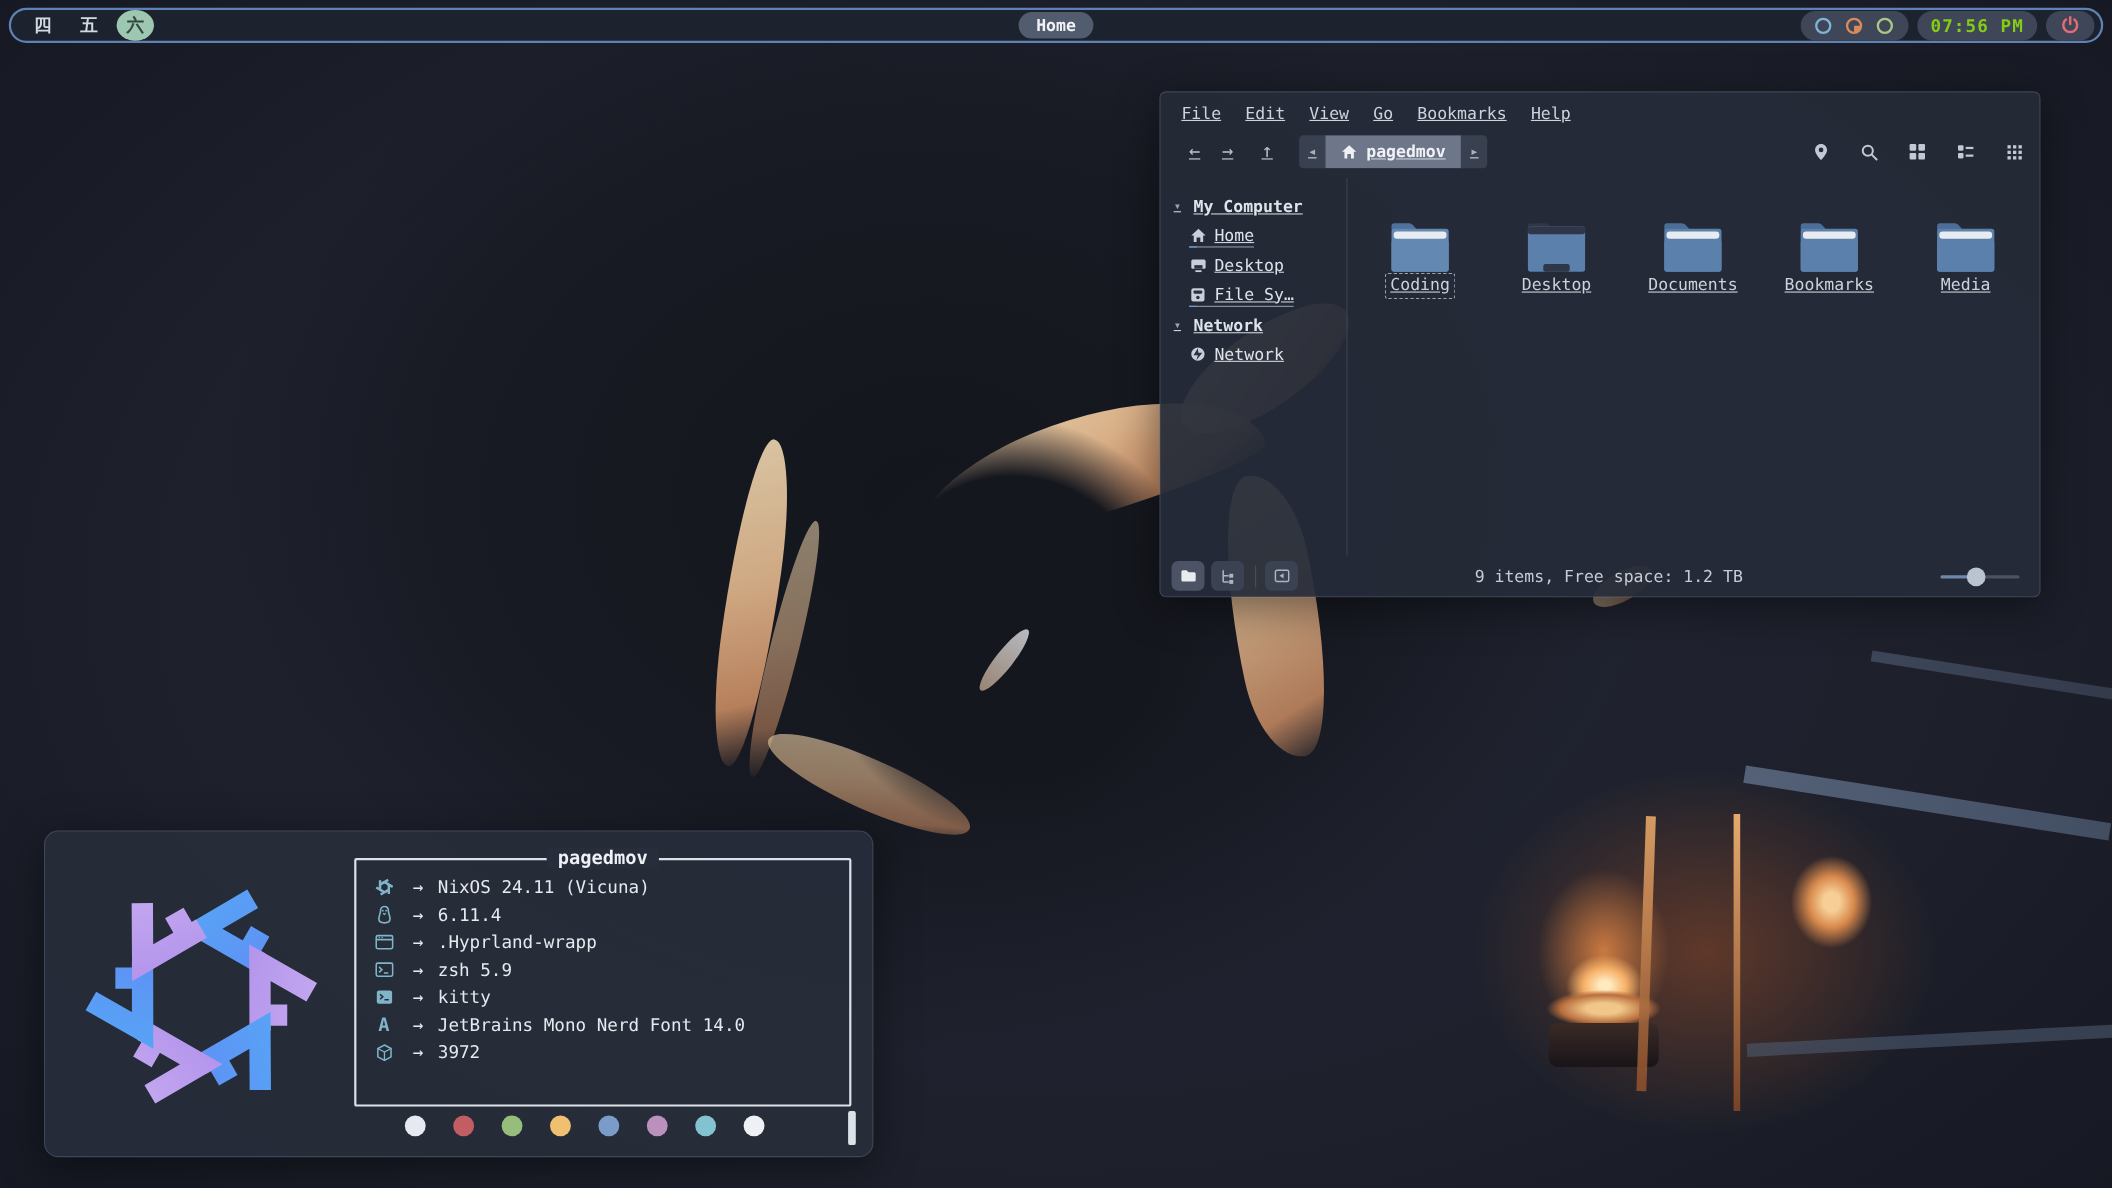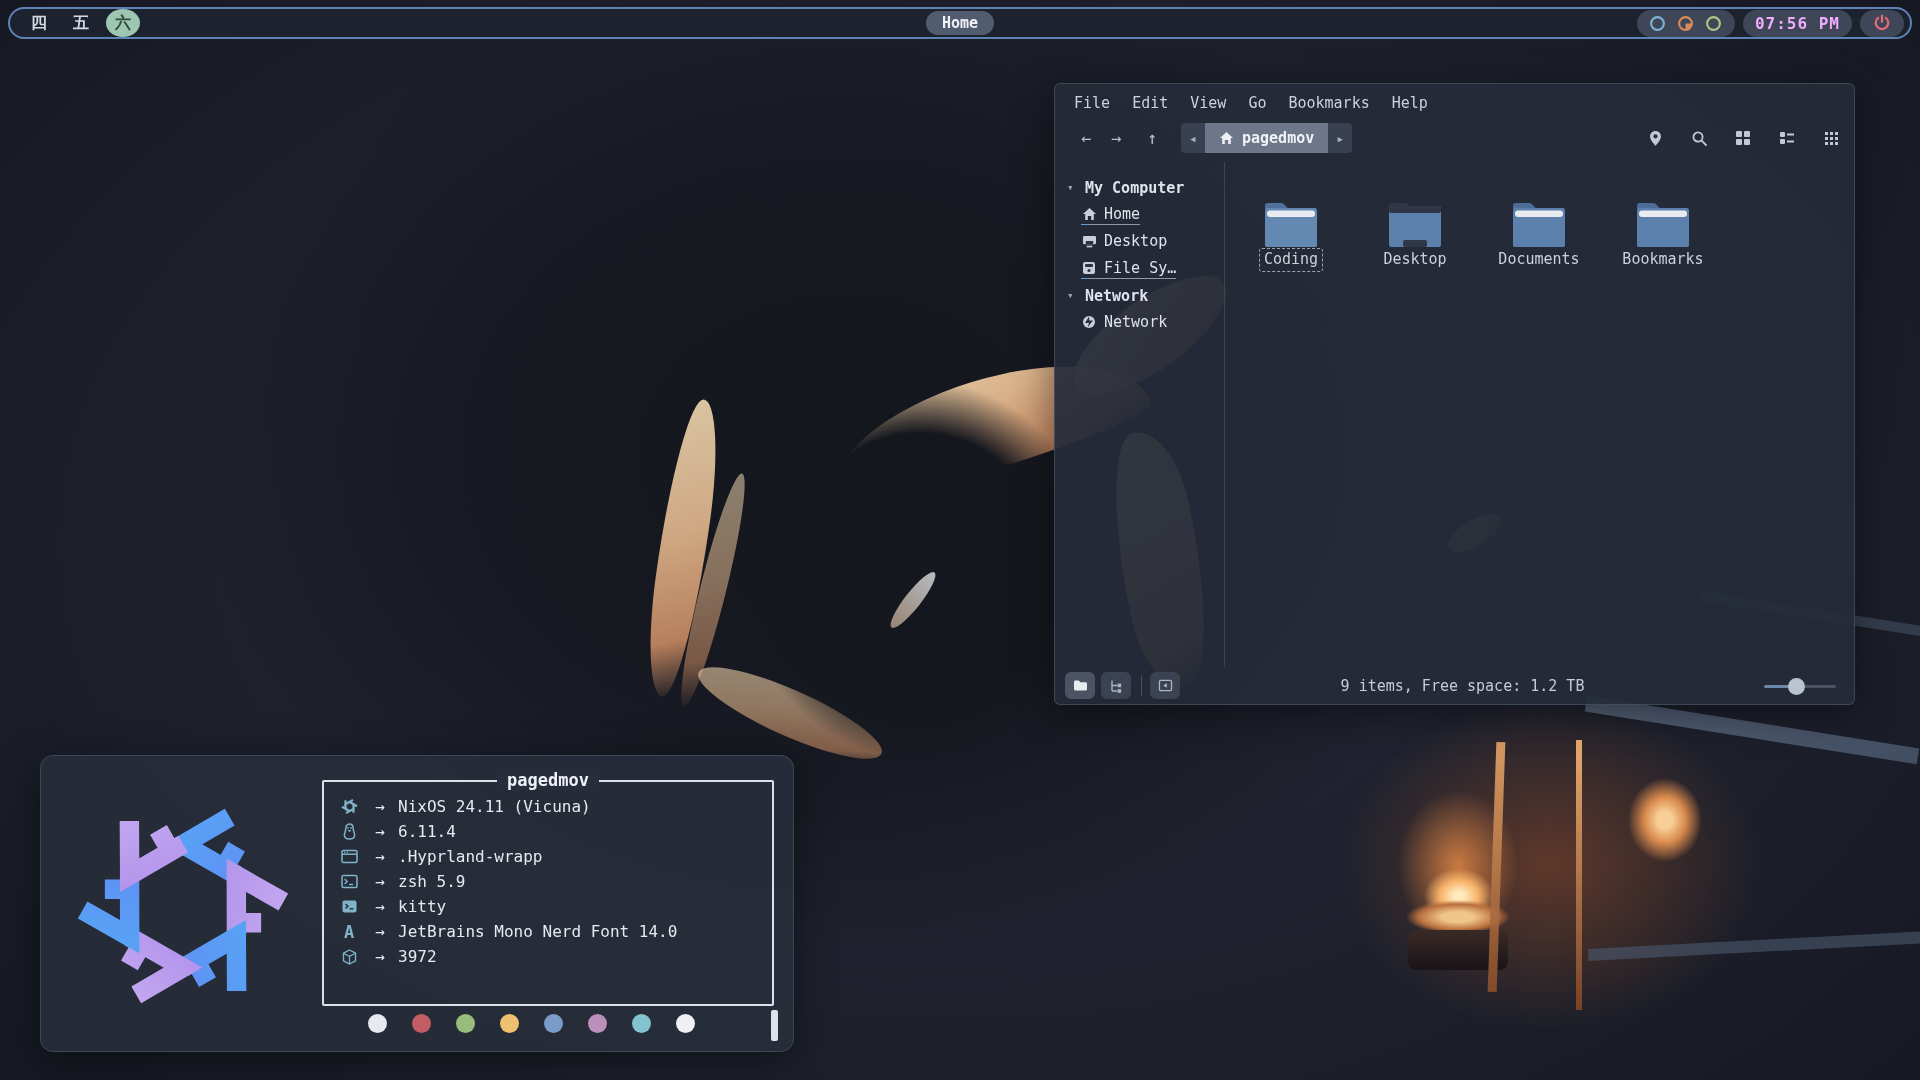--- a/index.html
+++ b/index.html
@@ -27,27 +27,27 @@
     color:#d3d8e1; font-size:16px; font-weight:bold; }
   .ws.active { width:34px; height:28px; background:#9ec7b2; border-radius:50%;
     color:#31493f; }
   .bar-center { position:absolute; left:0; right:0; top:0; bottom:0;
     display:flex; align-items:center; justify-content:center; pointer-events:none; }
   .title-pill { pointer-events:auto; background:#525c6f; color:#f0f2f6; font-weight:bold;
     font-size:15px; padding:3px 16px; border-radius:13px; }
   .bar-right { margin-left:auto; display:flex; align-items:center; gap:8px; padding-right:6px; }
   .pill { background:#3e4658; border-radius:14px; height:27px; display:flex;
     align-items:center; padding:0 12px; gap:10px; }
-  .clock { color:#f0abfc; font-size:16px; font-weight:bold; letter-spacing:1px; }
+  .clock { color:#84cc16; font-size:16px; font-weight:bold; letter-spacing:1px; }
 
   
-  .fm { position:absolute; left:1054px; top:83px; width:801px; height:622px;
+  .fm { position:absolute; left:1054px; top:83px; width:801px; height:460px;
     background:rgba(37,43,56,0.93); border:1px solid rgba(110,125,150,0.35);
     border-radius:6px; display:flex; flex-direction:column; z-index:20;
-    color:#ced3db; font-size:15px; box-shadow:0 8px 40px rgba(0,0,0,.45); }
+    color:#ced3db; font-size:15px; box-shadow:0 8px 40px rgba(0,0,0,.45);text-decoration:underline; }
   .fm-menubar { height:36px; display:flex; align-items:center; gap:22px;
     padding:2px 0 0 19px; }
   .fm-menubar span { cursor:default; }
   .fm-toolbar { height:42px; display:flex; align-items:center; padding:0 14px 6px 16px; }
   .nav-btn { width:30px; height:28px; display:flex; align-items:center; justify-content:center;
     color:#b9c0cc; font-size:17px; }
   .crumbs { display:flex; align-items:center; height:30px; background:#39404f;
     border-radius:4px; margin-left:14px; overflow:hidden; }
   .crumb-chevron { width:24px; text-align:center; color:#aab1bd; font-size:13px; }
   .crumb-active { background:#6e7689; color:#f0f2f6; height:100%; display:flex;
@@ -352,20 +352,31 @@
         <div class="file-ic">
           <svg width="58" height="47" viewBox="0 0 58 47">
               <path d="M3 8 V4.5 Q3 2 5.5 2 H19 Q21 2 22.3 3.4 L26.5 8 Z" fill="#4d6d99"></path>
               <rect x="3" y="7" width="52" height="39" rx="2.5" fill="#5b80ac"></rect>
               <rect x="5" y="9.5" width="48" height="6.5" rx="3" fill="#e8ebef"></rect>
               <rect x="3" y="17" width="52" height="29" rx="2.5" fill="#5b80ac"></rect>
             </svg>
         </div>
         <div class="file-label">Bookmarks</div>
       </div>
+      <div class="file-cell">
+        <div class="file-ic">
+          <svg width="58" height="47" viewBox="0 0 58 47">
+              <path d="M3 8 V4.5 Q3 2 5.5 2 H19 Q21 2 22.3 3.4 L26.5 8 Z" fill="#4d6d99"></path>
+              <rect x="3" y="7" width="52" height="39" rx="2.5" fill="#5b80ac"></rect>
+              <rect x="5" y="9.5" width="48" height="6.5" rx="3" fill="#e8ebef"></rect>
+              <rect x="3" y="17" width="52" height="29" rx="2.5" fill="#5b80ac"></rect>
+            </svg>
+        </div>
+        <div class="file-label">Media</div>
+      </div>
 
     </div>
   </div>
 
   <div class="fm-status">
     <div class="st-btn active">
       <svg width="15" height="13" viewBox="0 0 16 14">
           <path d="M1 3 Q1 1.5 2.5 1.5 H6 L8 3.5 H13.5 Q15 3.5 15 5 V11 Q15 12.5 13.5 12.5 H2.5 Q1 12.5 1 11 Z" fill="#e8ebef"></path>
         </svg>
     </div>

